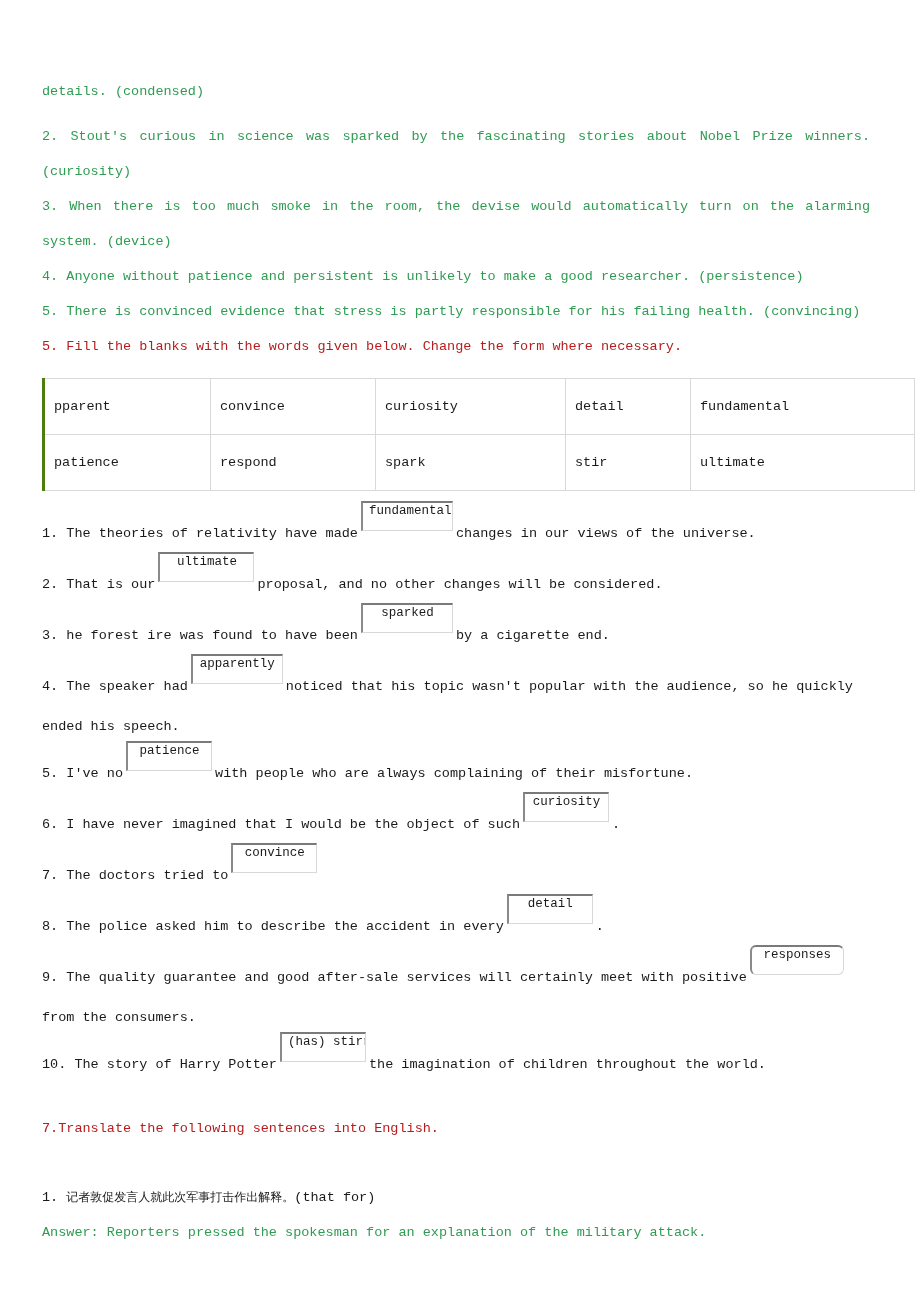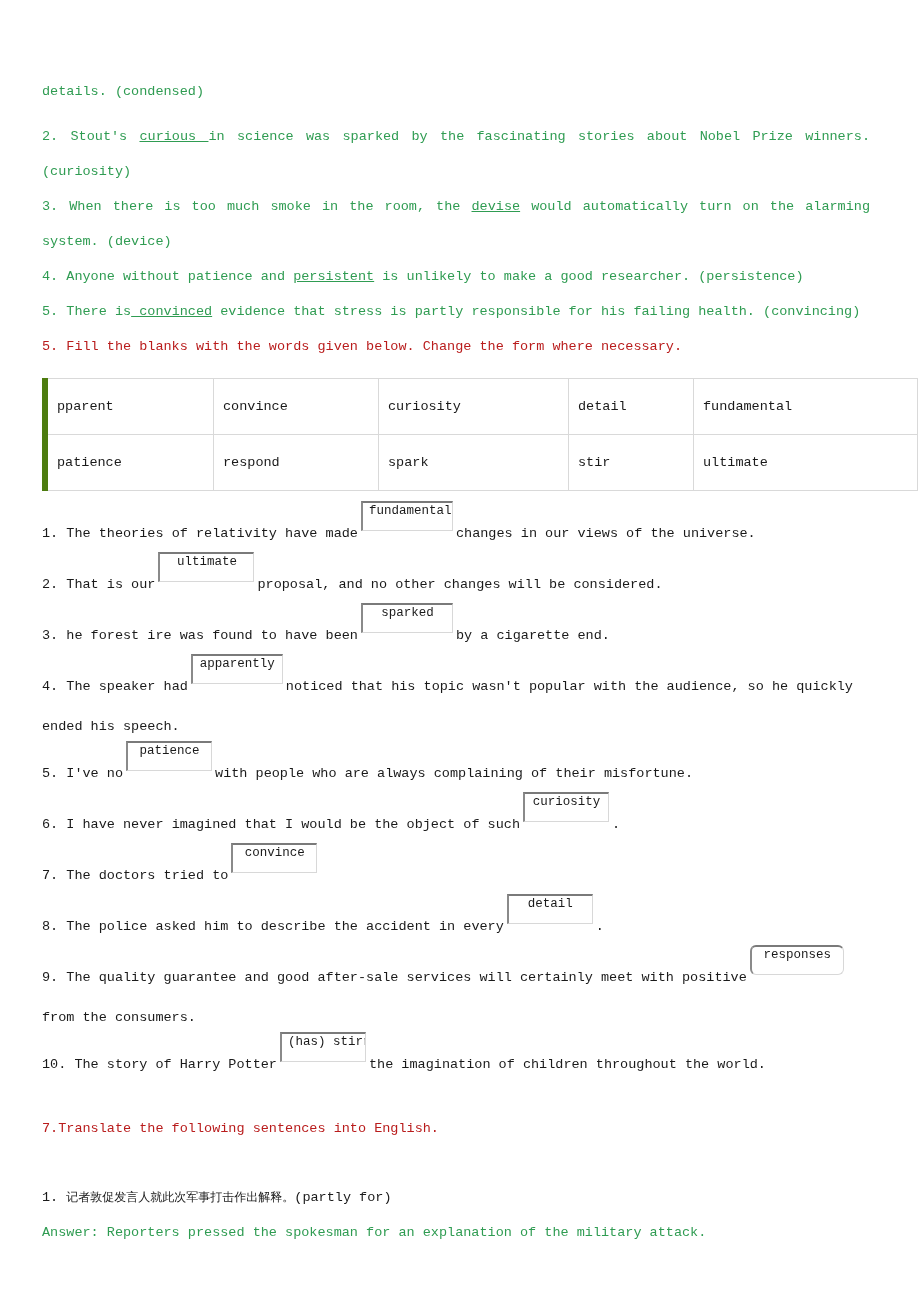--- a/index.html
+++ b/index.html
@@ -35,41 +35,41 @@
     line-height: 35px;
     white-space: normal;
   }
   .green { color: #2f9c52; }
   .black { color: #1a1a1a; }
 
   .just {
     text-align: justify;
     text-align-last: left;
   }
-  .u { text-decoration: underline; }
+  .u { }
 
   
   .wordbank {
     border-collapse: collapse;
     width: 820px;
     margin-top: 14px;
     margin-bottom: 6px;
     table-layout: fixed;
   }
   .wordbank td {
     border: 1px solid #d9d9d9;
     border-left-color: #c8c8c8;
     height: 55px;
     padding: 0 0 0 9px;
     vertical-align: middle;
     font-family: "Liberation Mono", "DejaVu Sans Mono", monospace;
     font-size: 13.5px;
     color: #1a1a1a;
   }
-  .wordbank tr td:first-child { border-left: 6px solid #4d7c0f; margin-left: 36px; }
+  .wordbank tr td:first-child { border-left: 3px solid #4d7c0f; margin-left: 36px; }
   .col-0 { width: 156px; }
   .col-1 { width: 155px; }
   .col-2 { width: 180px; }
   .col-3 { width: 115px; }
   .col-4 { width: 214px; }
 
   
   .fill {
     font-family: "Liberation Mono", "DejaVu Sans Mono", monospace;
     font-size: 13.5px;
@@ -245,19 +245,19 @@
     </div>
 
     <div class="spacer-md"></div>
 
     <div class="heading">7.Translate the following sentences into English.</div>
 
     <div class="spacer-lg"></div>
 
     <div class="line black">
       <span>1.</span>
-      <span class="cn">记者敦促发言人就此次军事打击作出解释。</span><span class="cn-tail">(partly for)</span>
+      <span class="cn">记者敦促发言人就此次军事打击作出解释。</span><span class="cn-tail">(that for)</span>
     </div>
 
     <div class="line green">Answer: Reporters pressed the spokesman for an explanation of the military attack.</div>
 
   </div>
 </div>
 
 </body></html>

